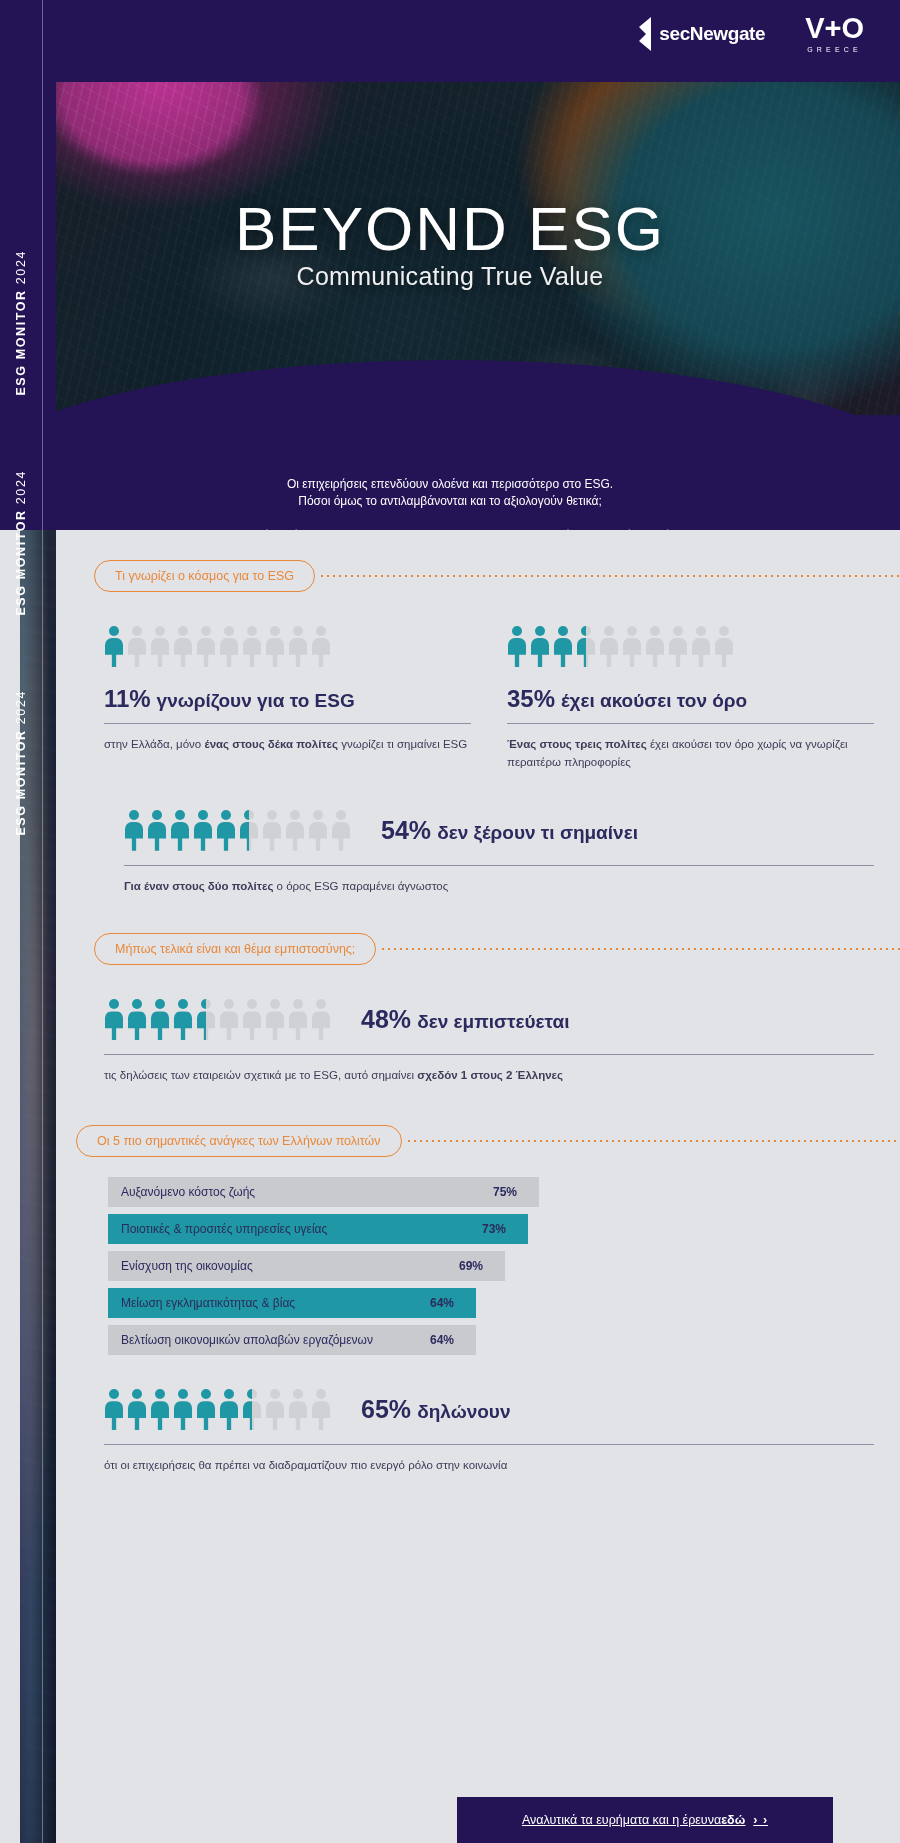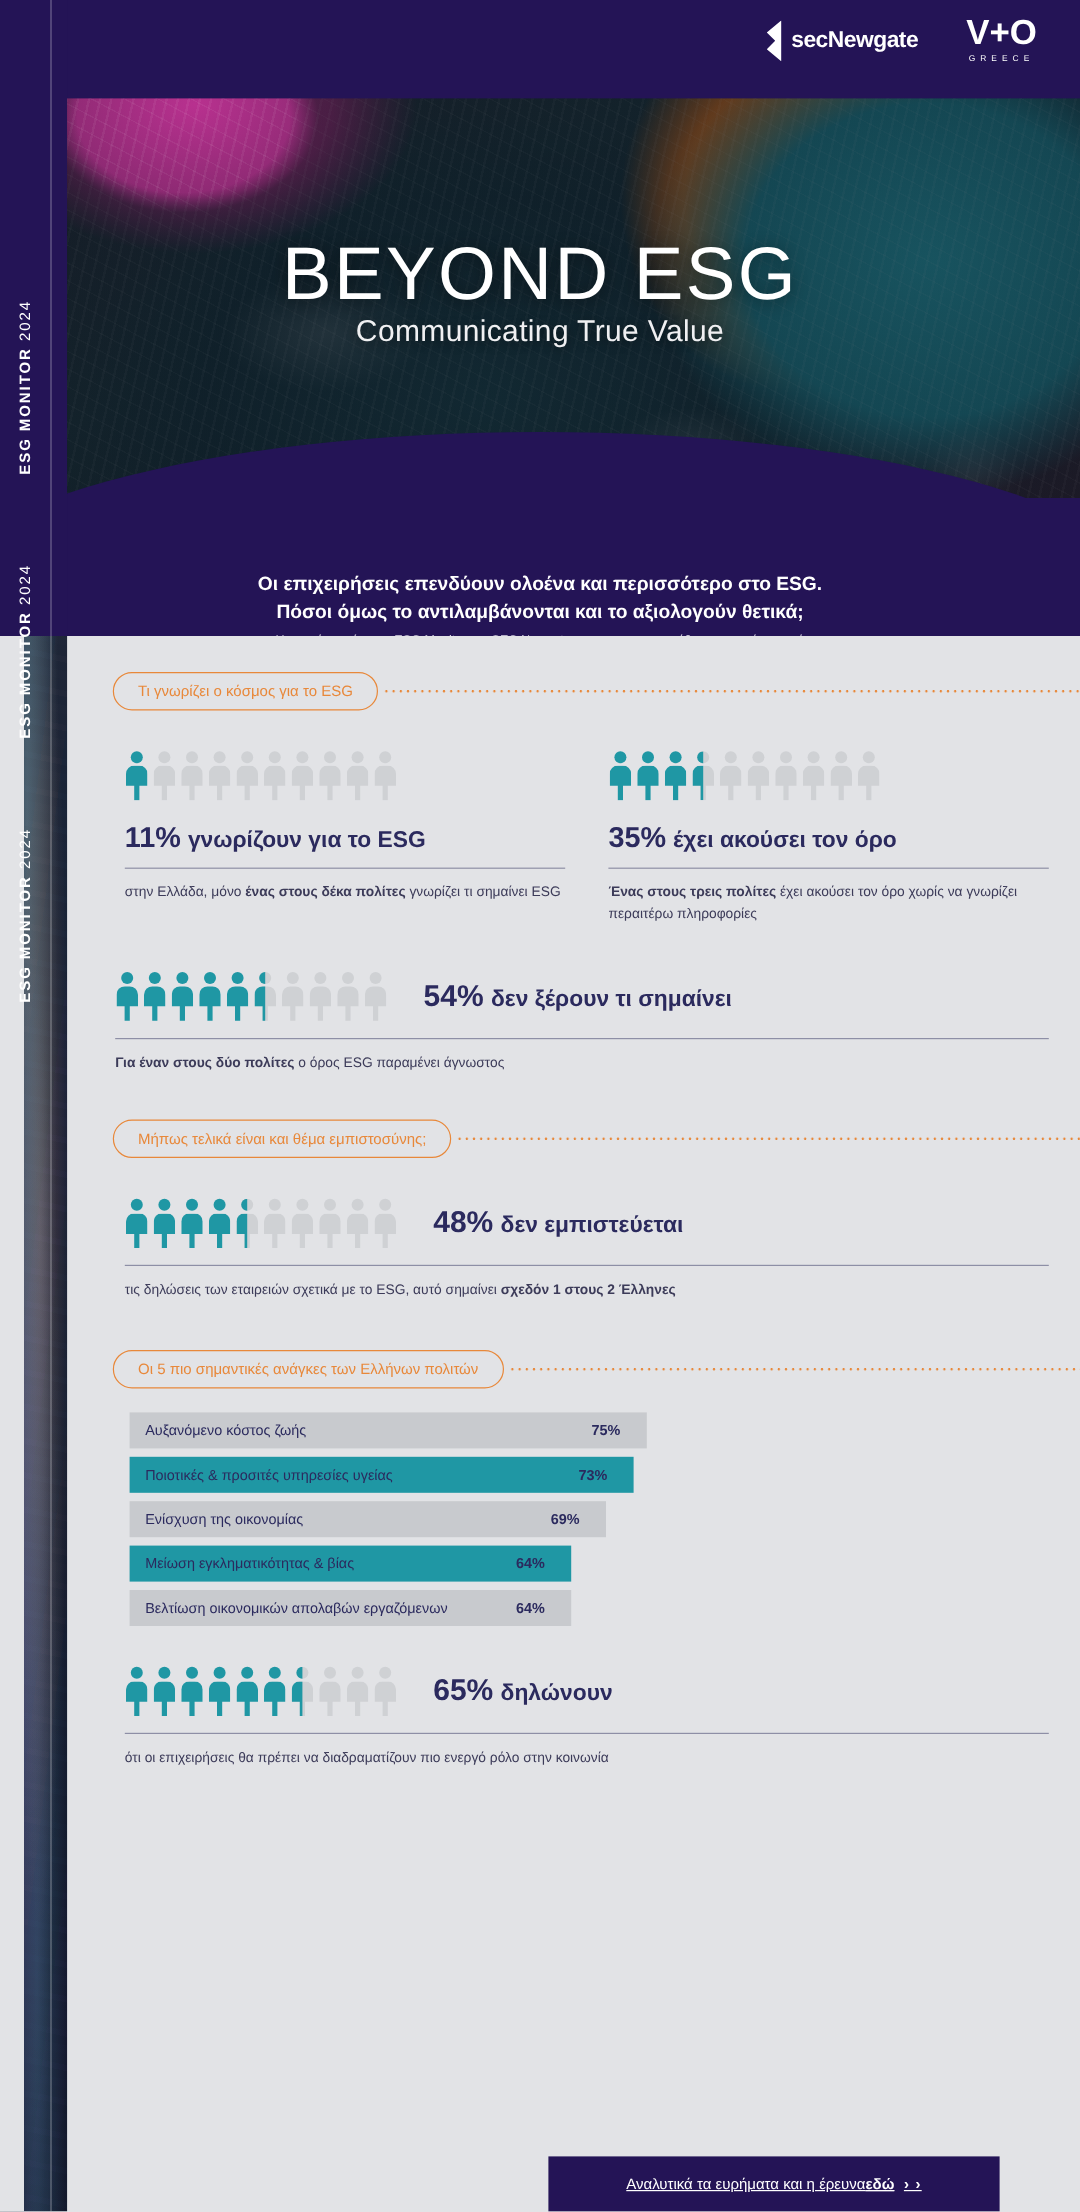--- a/index.html
+++ b/index.html
@@ -108,21 +108,21 @@
     text-shadow: 0 2px 14px rgba(0,0,0,.45);
     font-family: "Liberation Sans", sans-serif;
   }
   .hero-sub {
     position: absolute; left: 0; top: 262px; width: 900px; text-align: center;
     color: #f0f0f2; font-size: 25px; font-weight: 300; letter-spacing: .3px; z-index: 8;
     text-shadow: 0 2px 10px rgba(0,0,0,.45);
   }
   .hero-lead {
     position: absolute; left: 150px; top: 476px; width: 600px; text-align: center;
-    color: #fff; font-size: 16px; font-weight: 700; line-height: 1.45; z-index: 8;
+    color: #fff; font-size: 12px; font-weight: 400; line-height: 1.45; z-index: 8;
   }
   .hero-body {
     position: absolute; left: 105px; top: 527px; width: 690px; text-align: center;
     color: #dcd9e6; font-size: 10.5px; font-weight: 400; line-height: 1.5; z-index: 8;
   }
 
   
   .content { position: absolute; left: 56px; top: 530px; width: 844px; }
 
   .pillrow { position: relative; display: flex; align-items: center; }
@@ -362,21 +362,21 @@
           <span class="pct">35%</span>
           <span class="rest">έχει ακούσει τον όρο</span>
         </div>
         <div class="hr"></div>
         <div class="note">
           <b>Ένας στους τρεις πολίτες</b><span> έχει ακούσει τον όρο  χωρίς να γνωρίζει περαιτέρω πληροφορίες</span>
         </div>
       </div>
     </div>
 
-    <div style="margin-top:38px; padding-left:40px; padding-right:26px;">
+    <div style="margin-top:38px; padding-left:68px; padding-right:26px;">
       <div class="wide-stat">
         <div class="figs" id="figs-54">
             <div class="fig t">
               <div class="head"></div>
               <div class="body"></div>
             </div>
             <div class="fig t">
               <div class="head"></div>
               <div class="body"></div>
             </div>
@@ -485,21 +485,21 @@
           <span class="pct">48%</span>
           <span class="rest">δεν εμπιστεύεται</span>
         </div>
       </div>
       <div class="hr" style="margin-top:14px;"></div>
       <div class="note">
         <span>τις δηλώσεις των εταιρειών σχετικά με το ESG, αυτό σημαίνει </span><b>σχεδόν 1 στους 2 Έλληνες</b>
       </div>
     </div>
 
-    <div class="pillrow" style="margin-top:40px; padding-left:38px;">
+    <div class="pillrow" style="margin-top:40px; padding-left:20px;">
       <div class="pill">Οι 5 πιο σημαντικές ανάγκες των Ελλήνων πολιτών</div>
       <div class="dots"></div>
     </div>
 
     <div class="bars" style="padding-left:52px;" id="bar-chart">
         <div class="bar">
           <div class="fill" style="width:431px;background:#c8cace"></div>
           <div class="lbl">Αυξανόμενο κόστος ζωής</div>
           <div class="val" style="left:385px">75%</div>
         </div>

